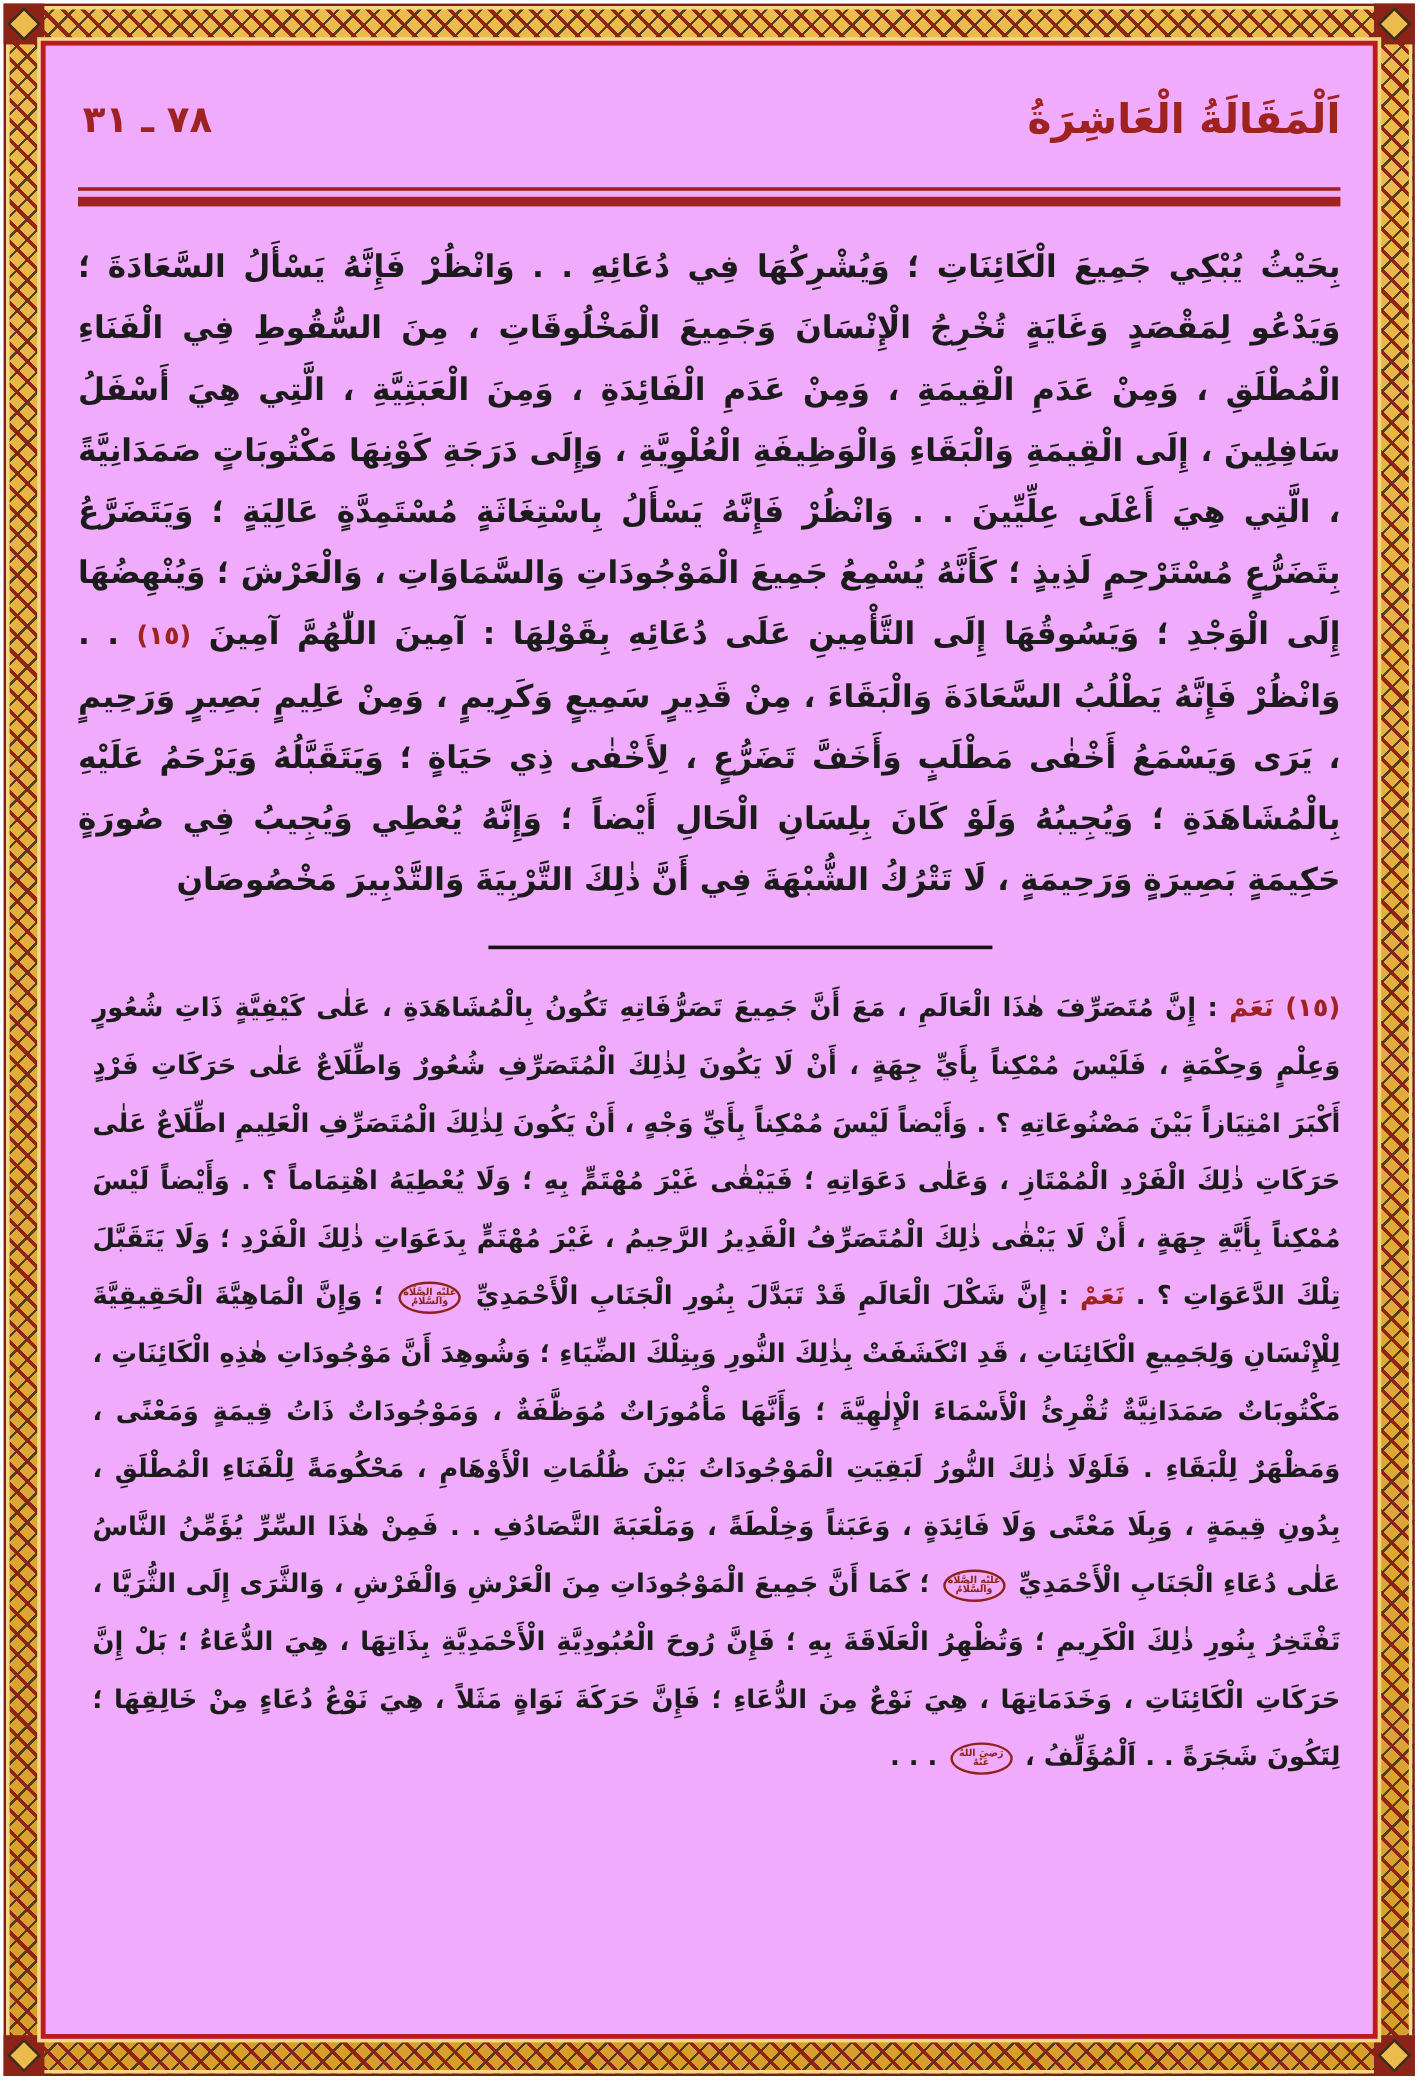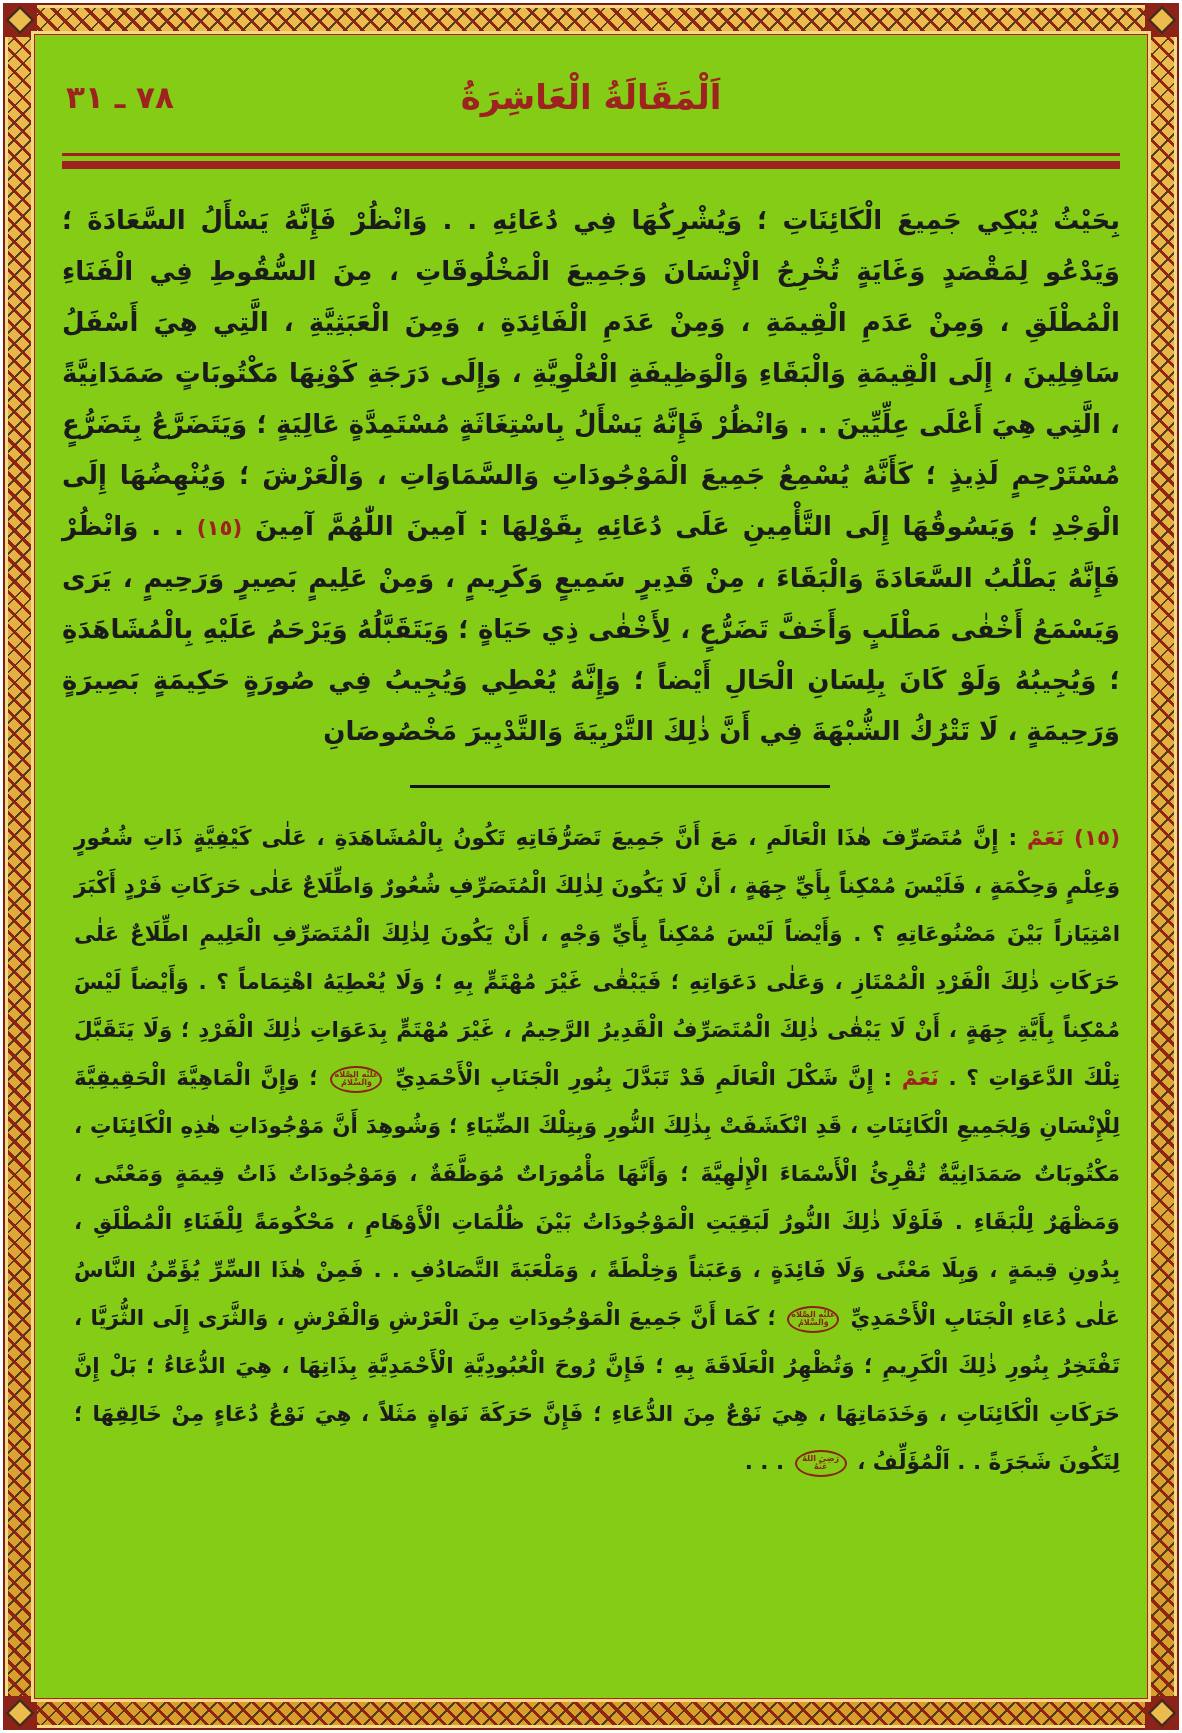--- a/index.html
+++ b/index.html
@@ -22,32 +22,32 @@
   }
   .corner{
     position:absolute;width:34px;height:34px;background:#8c2318;
     display:flex;align-items:center;justify-content:center;
   }
   .corner::after{content:"";width:16px;height:16px;background:#ecbb4e;transform:rotate(45deg);outline:2px solid #3c2e1a;}
   .corner.tl{top:3px;left:3px;}  .corner.tr{top:3px;right:3px;}
   .corner.bl{bottom:3px;left:3px;} .corner.br{bottom:3px;right:3px;}
   .inner{
     position:absolute;inset:34px;
-    background:#84cc16;
-    border:1px solid #b91c1c;
+    background:#f0abfc;
+    border:4px solid #b91c1c;
     box-shadow:0 0 0 3px #f3d984;
   }
   .content{
     direction:rtl;
     padding:20px 27px 0 27px;
     color:#1b1b1b;
   }
   .page-header{position:relative;height:86px;}
   .page-title{
-    margin:0;text-align:center;
+    margin:0;text-align:right;
     font-size:34px;font-weight:bold;color:#9e2220;
     padding-top:22px;
   }
   .page-number{
     position:absolute;top:24px;left:4px;
     font-size:31px;font-weight:bold;color:#9e2220;
     direction:rtl;
   }
   .rule-thin{height:3px;background:#9e2220;margin-top:12px;}
   .rule-thick{height:8px;background:#9e2220;margin-top:5px;}

